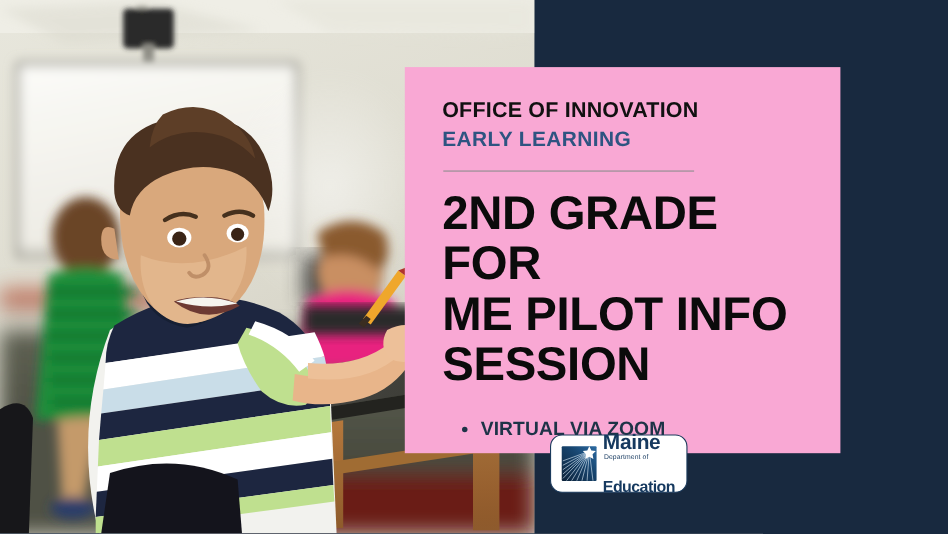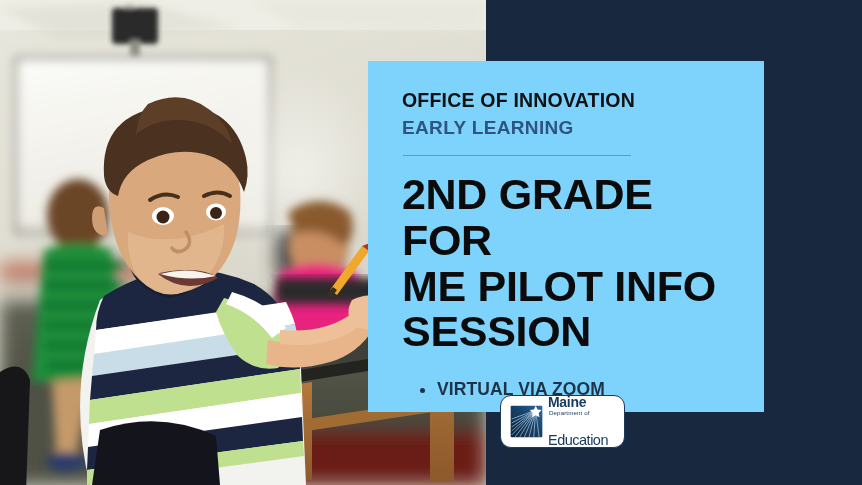--- a/index.html
+++ b/index.html
@@ -23,21 +23,21 @@
 
   
   .navy-panel{
     position:absolute; left:486px; top:0; width:376px; height:485px;
     background:#18293F;
   }
 
   
   .card{
     position:absolute; left:368px; top:61px; width:396px; height:351px;
-    background:#7dd3fc;
+    background:#f9a8d4;
     padding:28px 45px 0 34px;
   }
   .kicker{
     font-size:19.5px; font-weight:bold; letter-spacing:.2px;
     color:#111111; line-height:1.15; white-space:nowrap;
   }
   .subkicker{
     font-size:19px; font-weight:bold; letter-spacing:.35px;
     color:#2E5481; margin-top:6px; white-space:nowrap;
   }
@@ -70,23 +70,23 @@
     background:#ffffff; border-radius:11px;
     border:1.5px solid #1b3a5c;
     display:flex; align-items:center; gap:5px;
     padding:5px 7px 5px 9px;
   }
   .logo-mark{ width:33px; height:33px; flex:0 0 33px; }
   .logo-type{
     display:flex; flex-direction:column; justify-content:center;
     color:#16395f; line-height:1;
   }
-  .logo-maine{ font-size:14px; font-weight:bold; letter-spacing:-.3px; }
+  .logo-maine{ font-size:19px; font-weight:bold; letter-spacing:-.3px; }
   .logo-dept{ font-size:6.2px; letter-spacing:.1px; margin:1px 0 0 1px; }
-  .logo-edu{ font-size:14.5px; font-weight:normal; letter-spacing:-.5px; margin-top:17px; }
+  .logo-edu{ font-size:14.5px; font-weight:bold; letter-spacing:-.5px; margin-top:17px; }
 </style>
 </head>
 <body>
 
 <div class="flyer">
 
   <div class="photo">
     <svg viewBox="0 0 486 485" xmlns="http://www.w3.org/2000/svg" aria-hidden="true">
       <defs>
         <linearGradient id="wallg" x1="0" y1="0" x2="0.4" y2="1">

